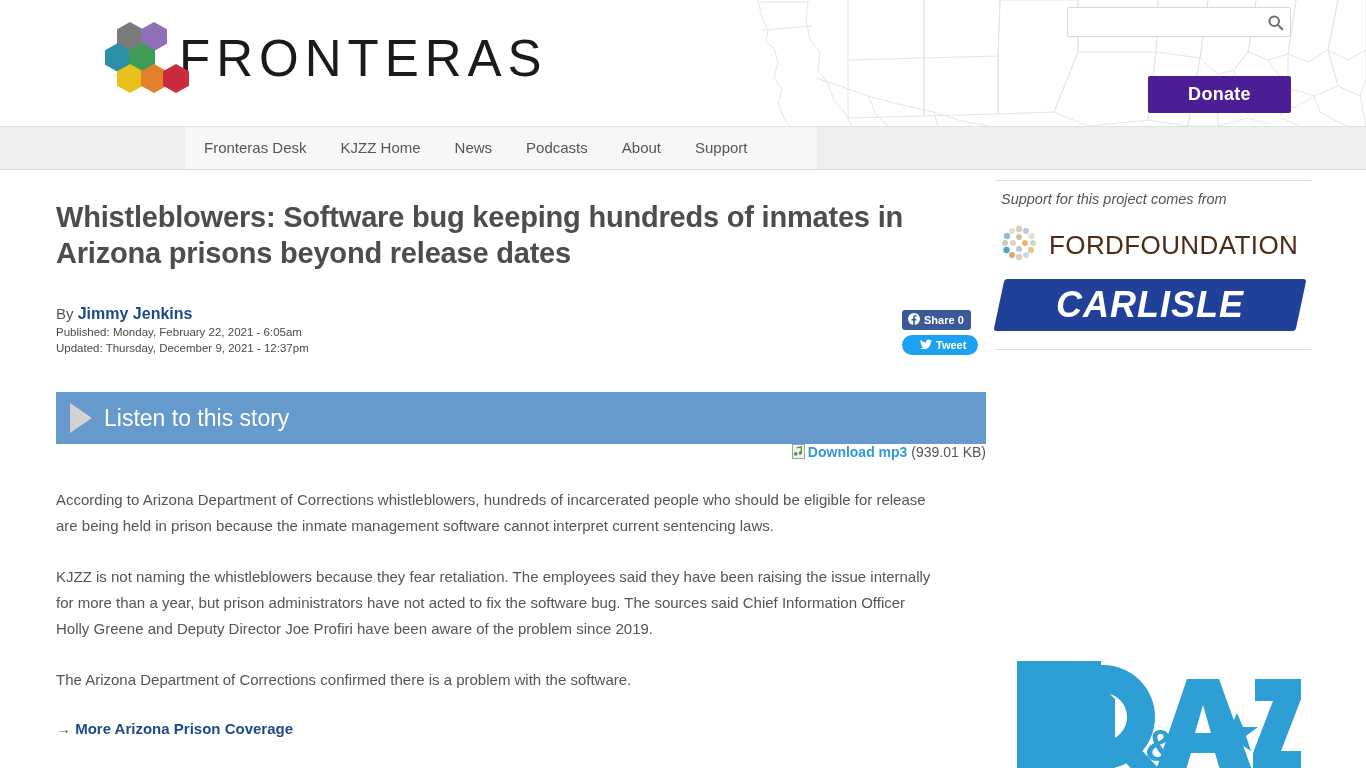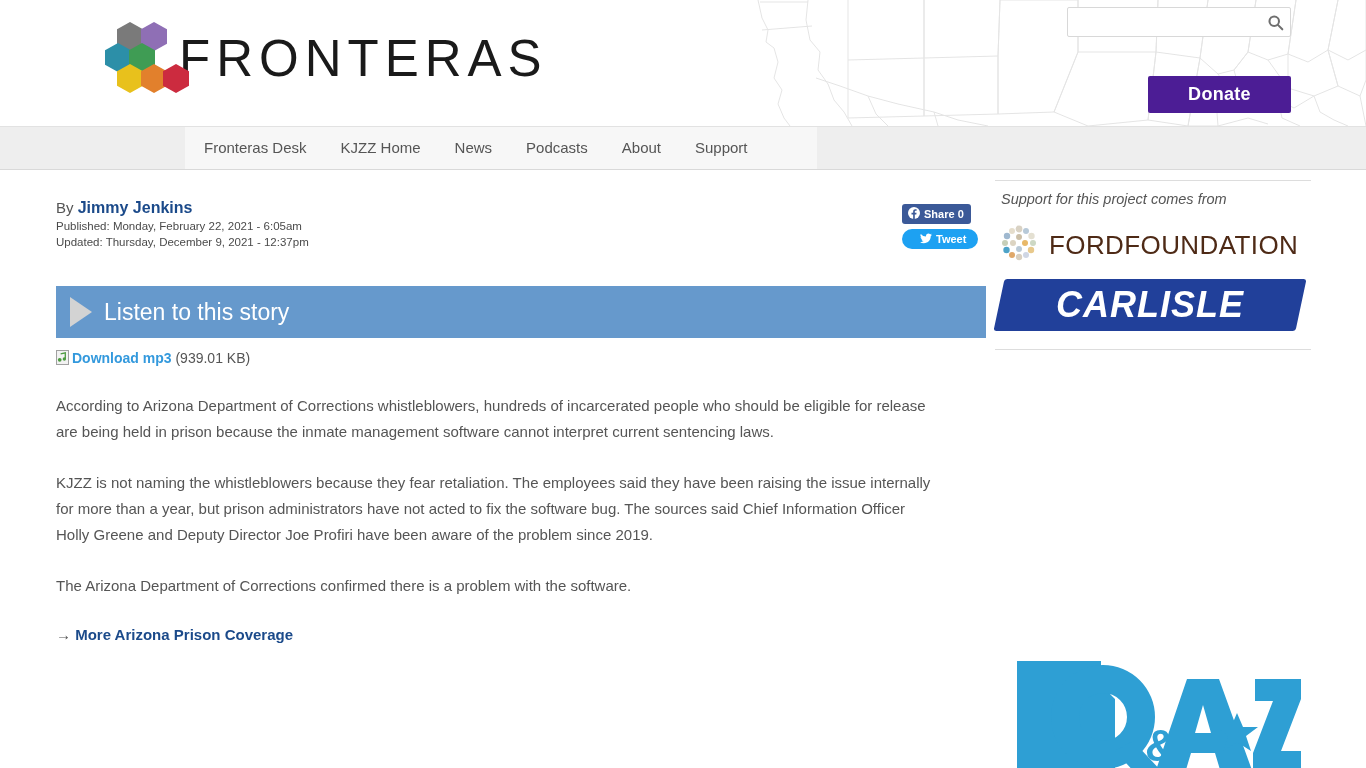--- a/index.html
+++ b/index.html
@@ -214,22 +214,22 @@
   }
   .listen-label {
     color: #ffffff;
     font-size: 23px;
     margin-left: 12px;
     font-family: "Liberation Sans", sans-serif;
   }
 
   .dl-row {
     width: 930px;
-    margin-top: 12px;
-    text-align: left;
+    margin-top: 0;
+    text-align: right;
     font-size: 14px;
     color: #555;
   }
   .dl-link {
     color: #3399dd;
     font-weight: bold;
     text-decoration: none;
     cursor: pointer;
   }
   .mp3-icon {
@@ -385,20 +385,21 @@
     <a class="nav-item">Podcasts</a>
     <a class="nav-item">About</a>
     <a class="nav-item">Support</a>
   </div>
 </div>
 
 <div class="page">
 
   <div class="article">
 
+    <h1 class="headline">Whistleblowers: Software bug keeping hundreds of inmates in Arizona prisons beyond release dates</h1>
 
     <div class="byline-row">
       <div class="byline">
         <span>By </span><b>Jimmy Jenkins</b>
       </div>
       <div class="dateline">Published: Monday, February 22, 2021 - 6:05am</div>
       <div class="dateline">Updated: Thursday, December 9, 2021 - 12:37pm</div>
 
       <div class="social">
         <div class="btn-fb">

